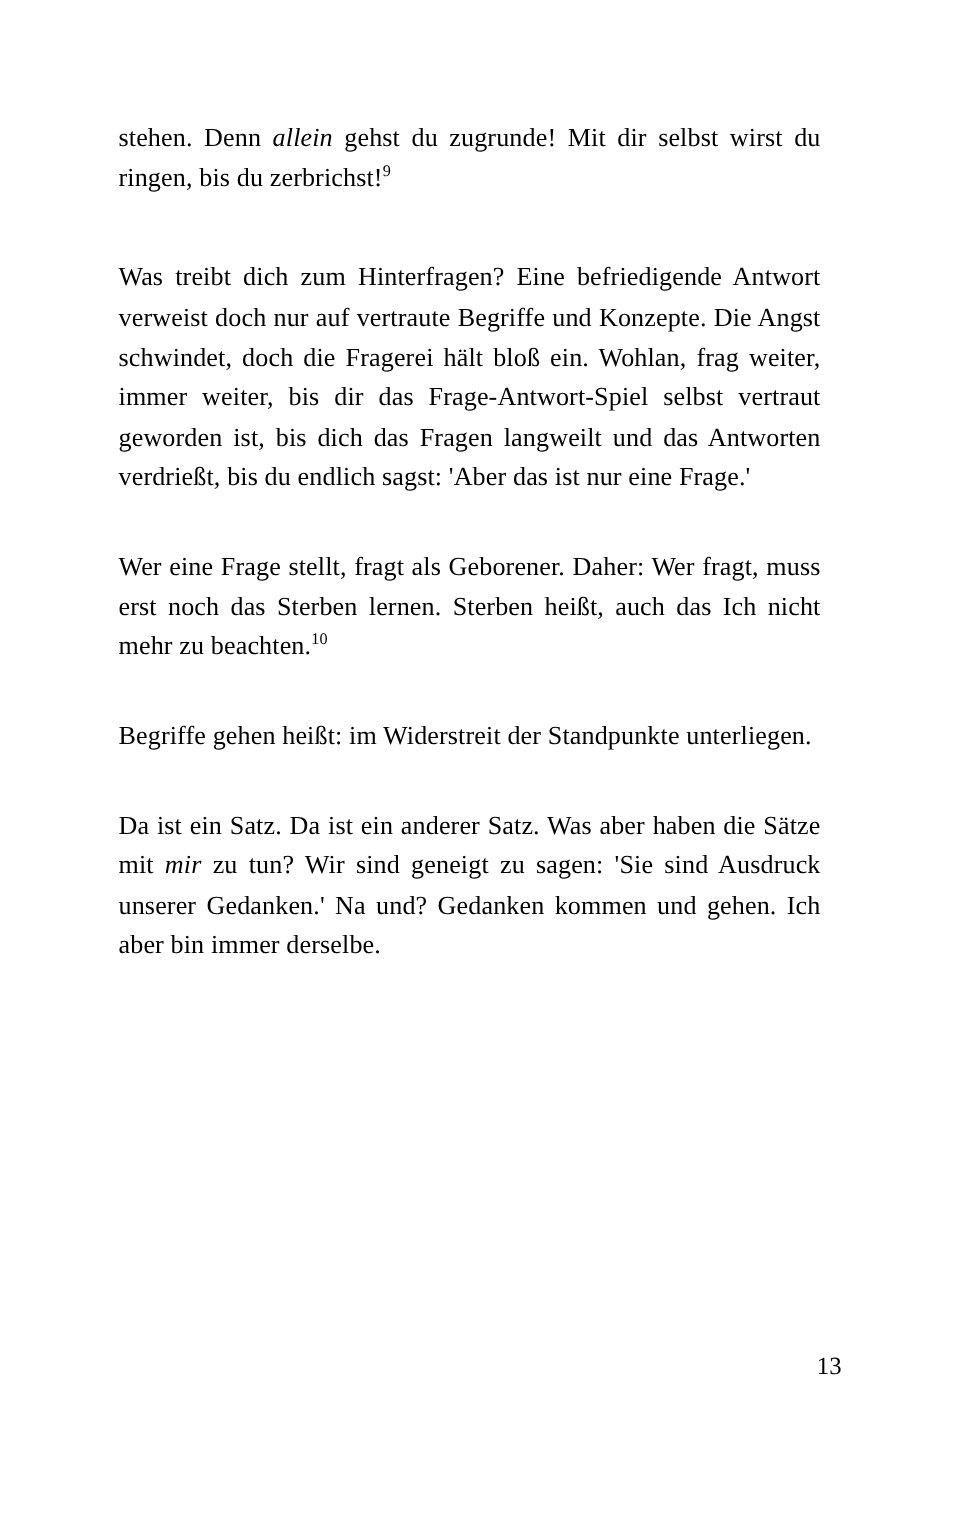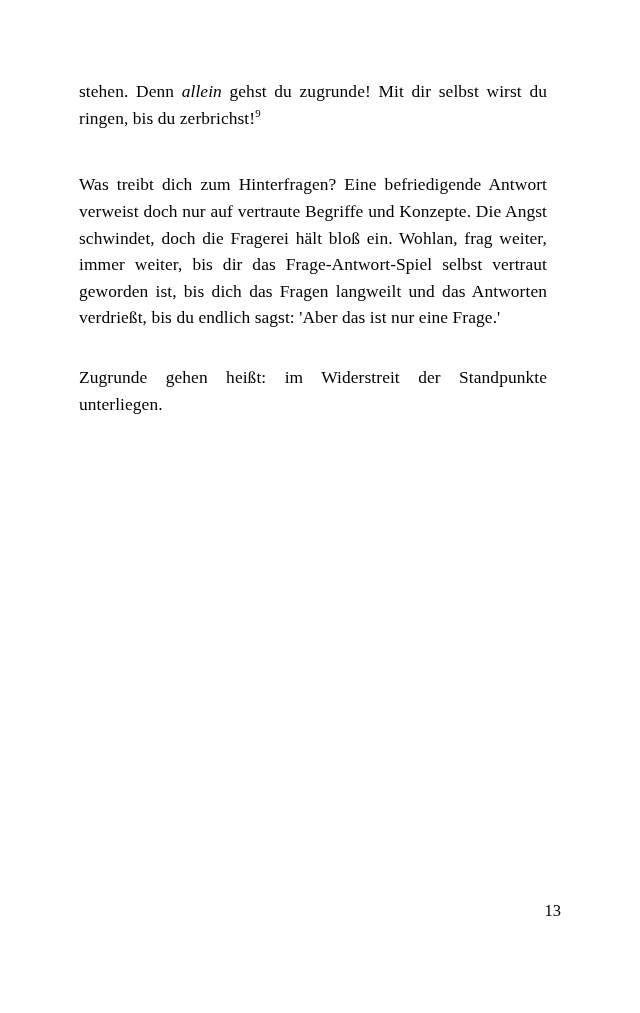--- a/index.html
+++ b/index.html
@@ -53,16 +53,18 @@
     line-height: 1;
   }
 </style>
 </head>
 <body>
 
 <div class="page">
   <div id="body-text">
       <p class="text-block block-gap-first">stehen. Denn <em>allein</em> gehst du zugrunde! Mit dir selbst wirst du ringen, bis du zerbrichst!<sup>9</sup></p>
       <p class="text-block">Was treibt dich zum Hinterfragen? Eine befriedigende Antwort verweist doch nur auf vertraute Begriffe und Konzepte. Die Angst schwindet, doch die Fragerei hält bloß ein. Wohlan, frag weiter, immer weiter, bis dir das Frage-Antwort-Spiel selbst vertraut geworden ist, bis dich das Fragen langweilt und das Antworten verdrießt, bis du endlich sagst: 'Aber das ist nur eine Frage.'</p>
-      <p class="text-block">Zugrunde gehen heißt: im Widerstreit der Standpunkte unterliegen.</p>
+      <p class="text-block">Wer eine Frage stellt, fragt als Geborener. Daher: Wer fragt, muss erst noch das Sterben lernen. Sterben heißt, auch das Ich nicht mehr zu beachten.<sup>10</sup></p>
+      <p class="text-block">Begriffe gehen heißt: im Widerstreit der Standpunkte unterliegen.</p>
+      <p class="text-block">Da ist ein Satz. Da ist ein anderer Satz. Was aber haben die Sätze mit <em>mir</em> zu tun? Wir sind geneigt zu sagen: 'Sie sind Ausdruck unserer Gedanken.' Na und? Gedanken kommen und gehen. Ich aber bin immer derselbe.</p>
     </div>
   <div class="folio">13</div>
 </div>
 
 </body></html>

